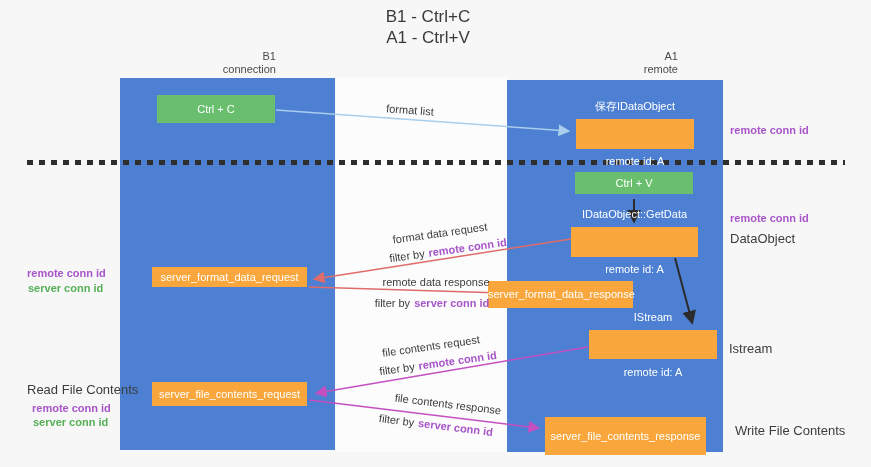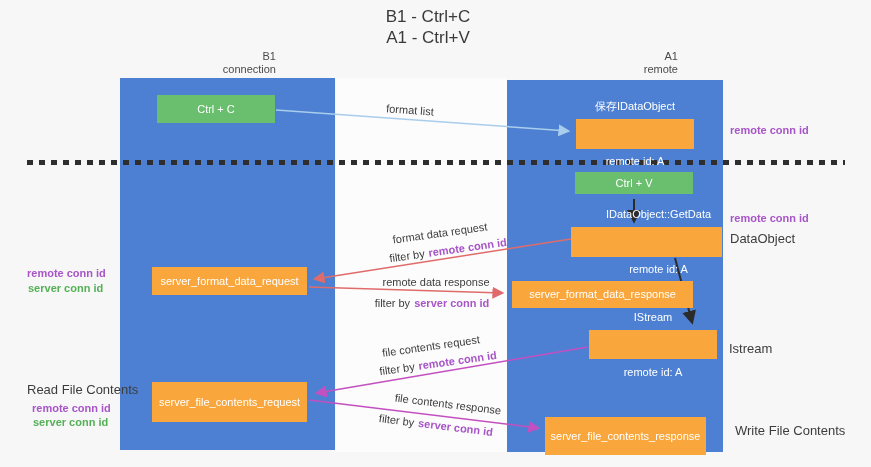--- a/index.html
+++ b/index.html
@@ -109,35 +109,35 @@
   <div class="node green" style="left:157px;top:95px;width:118px;height:28px;">
     <div>Ctrl + C</div>
   </div>
   <div class="node orange" style="left:576px;top:119px;width:118px;height:30px;">
     <div>保存IDataObject</div>
     <div>remote id: A</div>
   </div>
   <div class="node green" style="left:575px;top:172px;width:118px;height:22px;">
     <div>Ctrl + V</div>
   </div>
-  <div class="node orange" style="left:571px;top:227px;width:127px;height:30px;padding-left:24px;">
+  <div class="node orange" style="left:571px;top:227px;width:127px;height:30px;">
     <div>IDataObject::GetData</div>
     <div>remote id: A</div>
   </div>
-  <div class="node orange" style="left:152px;top:267px;width:155px;height:28px;">
+  <div class="node orange" style="left:152px;top:267px;width:155px;height:20px;">
     <div>server_format_data_request</div>
   </div>
-  <div class="node orange" style="left:512px;top:281px;width:181px;height:27px;">
+  <div class="node orange" style="left:488px;top:281px;width:145px;height:27px;">
     <div>server_format_data_response</div>
   </div>
   <div class="node orange" style="left:589px;top:330px;width:128px;height:29px;">
     <div>IStream</div>
     <div>remote id: A</div>
   </div>
-  <div class="node orange" style="left:152px;top:382px;width:155px;height:40px;">
+  <div class="node orange" style="left:152px;top:382px;width:155px;height:24px;">
     <div>server_file_contents_request</div>
   </div>
   <div class="node orange" style="left:545px;top:417px;width:161px;height:38px;">
     <div>server_file_contents_response</div>
   </div>
 
   <div class="elabel rlist" style="left:410px;top:110px;">format list</div>
 
   <div class="elabel rneg" style="left:440px;top:233px;">format data request</div>
   <div class="elabel rneg filter-label" style="left:448px;top:250px;">

